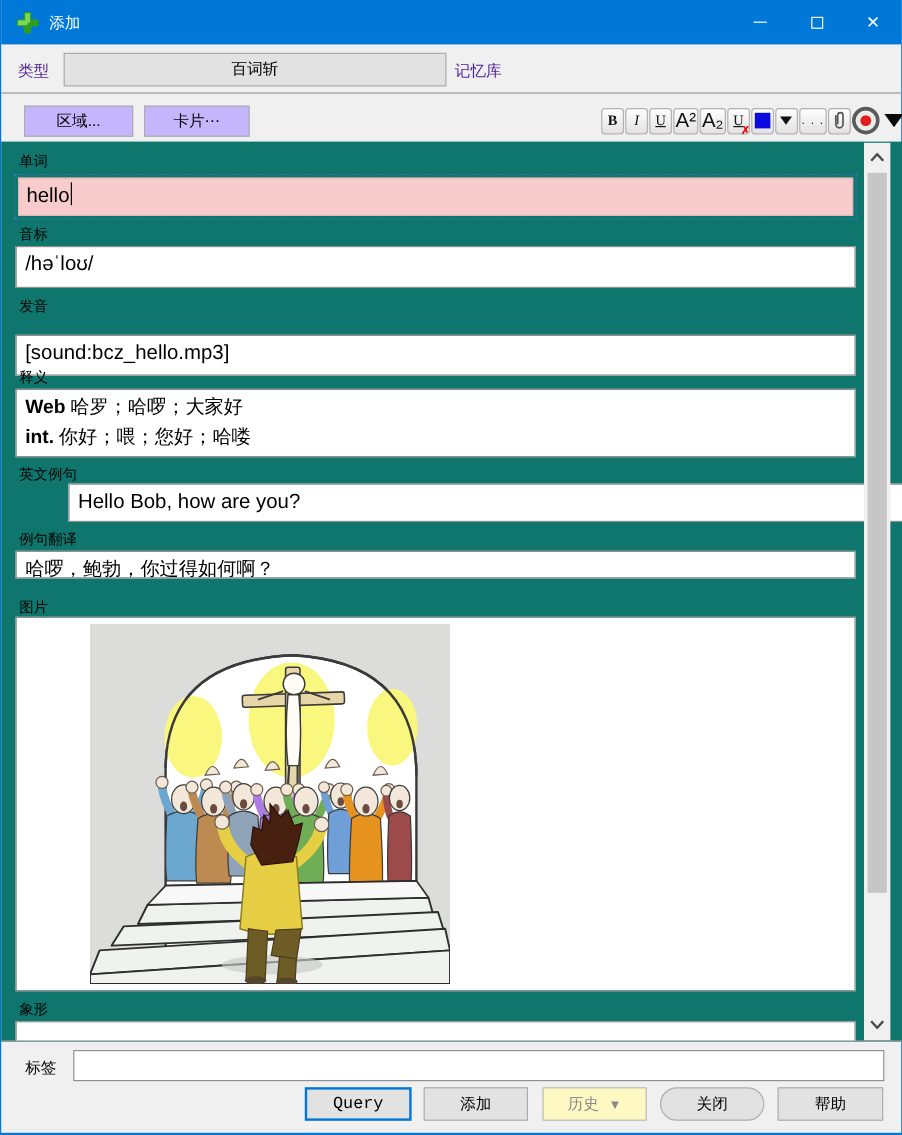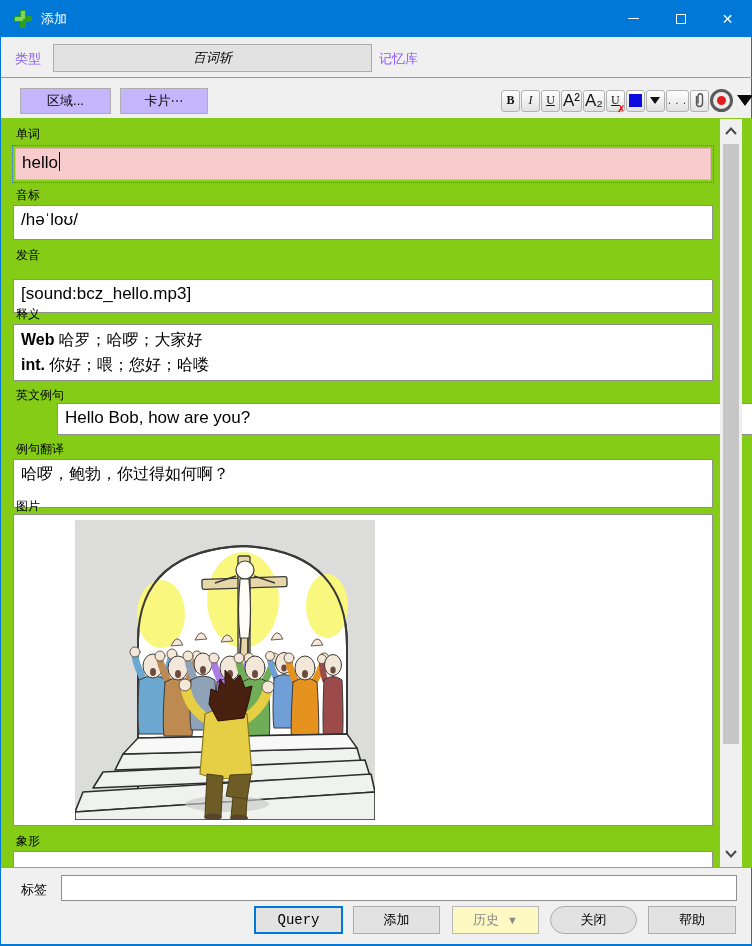--- a/index.html
+++ b/index.html
@@ -16,21 +16,21 @@
   
   .titlebar { position:absolute; left:0; top:0; width:100%; height:37px; background:#0078d7; display:flex; align-items:center; }
   .app-icon { width:20px; height:20px; margin:0 8px 0 12px; position:relative; }
   .title-text { color:#fff; font-size:13px; }
   .caption-btns { position:absolute; right:0; top:0; height:37px; display:flex; }
   .cap-btn { width:47px; height:37px; display:flex; align-items:center; justify-content:center; color:#fff; }
   .min-glyph { width:11px; height:1px; background:#fff; }
   .max-glyph { width:10px; height:10px; border:1px solid #fff; }
   .close-glyph { font-size:14px; line-height:1; color:#fff; font-family:"DejaVu Sans",sans-serif; }
   
-  .hdr-label { position:absolute; top:50px; font-size:13px; color:#8b5cf6; }
+  .hdr-label { position:absolute; top:50px; font-size:13px; color:#4c1d95; }
   .hdr-btn {
     position:absolute; top:44px; height:28px; background:#e2e2e2; border:1px solid #adadad;
     font-size:13px; text-align:center; line-height:26px; color:#000;
   }
   .separator { position:absolute; left:0; top:77px; width:752px; height:1px; background:#9b9b9b; }
   
   .tool-btn {
     position:absolute; top:88px; height:26px; background:#c4b5fd; border:1px solid #adadad;
     font-size:13px; text-align:center; line-height:24px;
   }
@@ -46,21 +46,21 @@
   .fmt-sup, .fmt-sub { font-family:Liberation Sans, sans-serif; font-size:17px; }
   .fmt-unformat { font-family:"Liberation Serif",serif; text-decoration:underline; }
   .red-x { position:absolute; right:-1px; bottom:-3px; color:#dd1111; font-size:9px; font-weight:bold; }
   .swatch { width:13px; height:13px; background:#0b0be0; }
   .dd-small { width:13px; }
   .tri { width:0; height:0; border-left:5px solid transparent; border-right:5px solid transparent; border-top:7px solid #111; }
   .record-btn { width:23px; height:23px; border-radius:50%; border:3px solid #5a5a5a; background:#ececec; display:flex; align-items:center; justify-content:center; }
   .record-dot { width:9px; height:9px; border-radius:50%; background:#e21b1b; }
   .big-tri { width:0; height:0; border-left:8px solid transparent; border-right:8px solid transparent; border-top:11px solid #0a0a0a; margin-left:3px; }
   
-  .scroll-area { position:absolute; left:0; top:118px; width:752px; height:750px; border-bottom:1px solid #9b9b9b; overflow:hidden; background:#84cc16; }
+  .scroll-area { position:absolute; left:0; top:118px; width:752px; height:750px; border-bottom:1px solid #9b9b9b; overflow:hidden; background:#0f766e; }
   .f-label { position:absolute; left:15px; font-size:12px; color:#000; }
   .f-box {
     position:absolute; left:12px; width:700px; background:#fff; border:1px solid #8f8f8f;
     font-size:17px; color:#000; padding:4px 7px; overflow:hidden;
   }
   .focus-ring { position:absolute; left:11px; top:27px; width:702px; height:38px; border:1px dotted #3a78b5; padding:2px; }
   .word-box { width:100%; height:100%; background:#f8cccc; border:1px solid #e6b5b5; font-size:17px; padding:3px 6px; }
   .caret { display:inline-block; width:1.5px; height:19px; background:#000; vertical-align:-3px; margin-left:1px; }
   .serif-text { font-family:"Liberation Serif", serif; font-size:16px; }
   .mean-line { line-height:25px; white-space:nowrap; }
@@ -107,21 +107,21 @@
       <div class="cap-btn">
           <span class="max-glyph"></span>
         </div>
       <div class="cap-btn">
           <span class="close-glyph">✕</span>
         </div>
     </div>
   </div>
 
   <span class="hdr-label" style="left:14px;">类型</span>
-  <div class="hdr-btn" style="left:52px; width:319px;font-style:italic;">百词斩</div>
+  <div class="hdr-btn" style="left:52px; width:319px;">百词斩</div>
   <span class="hdr-label" style="left:378px;">记忆库</span>
   <div class="separator"></div>
 
   <div class="tool-btn" style="left:19px; width:91px;">区域...</div>
   <div class="tool-btn" style="left:119px; width:88px;">卡片⋯</div>
 
   <div class="fmt-group">
     <div class="fmt-btn fmt-b">B</div>
     <div class="fmt-btn fmt-i">I</div>
     <div class="fmt-btn fmt-u">U</div>
@@ -165,21 +165,21 @@
     <span class="f-label" style="top:188px;">释义</span>
     <div class="f-box serif-text" style="top:206px; height:57px; padding-top:2px;">
       <div class="mean-line"><span class="mean-tag">Web</span><span> 哈罗；哈啰；大家好</span></div>
       <div class="mean-line"><span class="mean-tag">int.</span><span> 你好；喂；您好；哈喽</span></div>
     </div>
 
     <span class="f-label" style="top:269px;">英文例句</span>
     <div class="f-box" style="top:285px; height:32px;margin-left:44px;">Hello Bob, how are you?</div>
 
     <span class="f-label" style="top:323px;">例句翻译</span>
-    <div class="f-box serif-text" style="top:341px; height:49px;">哈啰，鲍勃，你过得如何啊？</div>
+    <div class="f-box serif-text" style="top:341px; height:23px;">哈啰，鲍勃，你过得如何啊？</div>
 
     <span class="f-label" style="top:380px;">图片</span>
     <div class="f-box" style="top:396px; height:312px;">
       <div class="pic-wrap">
         <svg width="300" height="300" viewBox="0 0 300 300" role="img" aria-label="卡通插图：一个穿黄色上衣的男子走上台阶，走向在十字架前举手赞美的教堂人群">
 
           <rect width="300" height="300" fill="#dcdcda"></rect>
 
           <path d="M63,300 L63,120 Q64,30 170,26 Q272,32 272,126 L272,300 Z" fill="#ffffff" stroke="#3a3a3a" stroke-width="2"></path>
 

